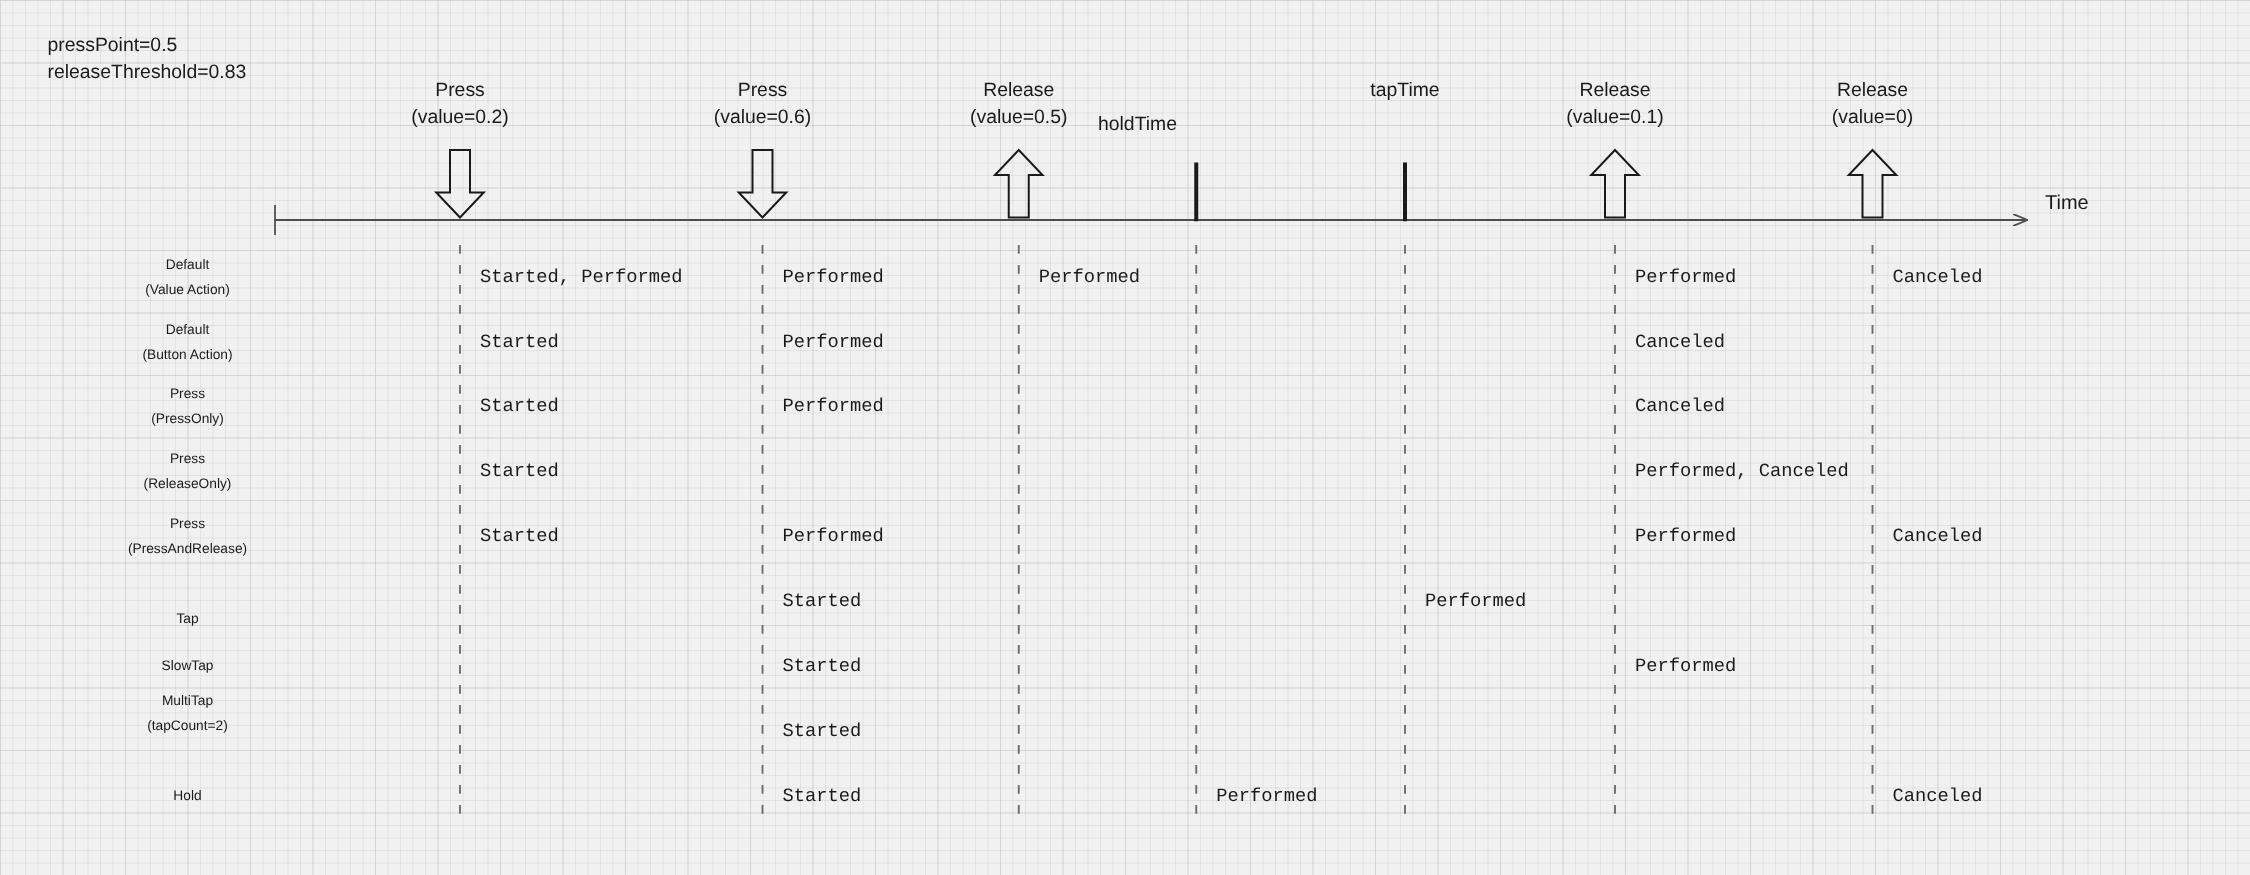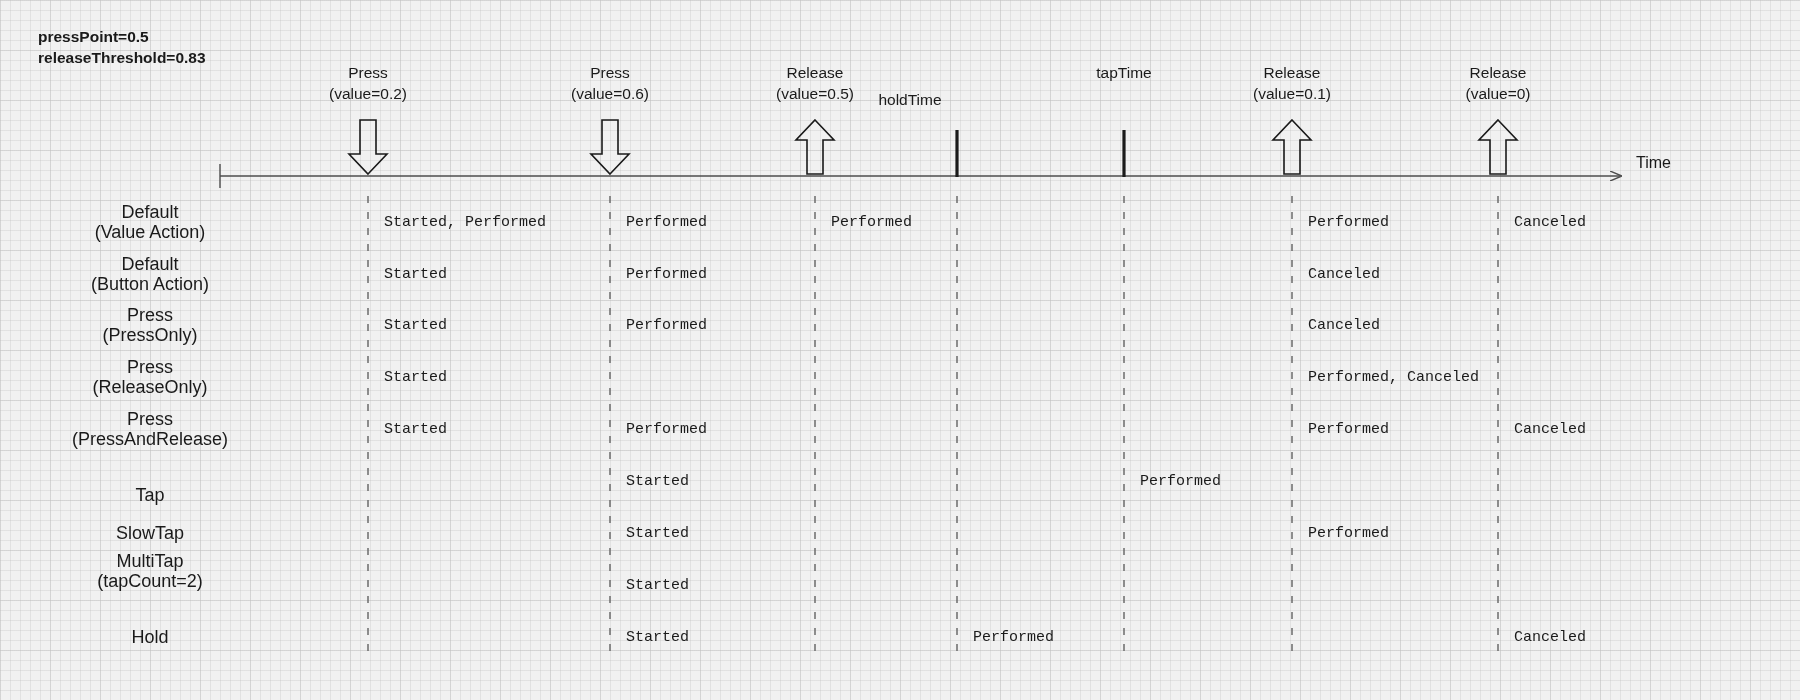--- a/index.html
+++ b/index.html
@@ -20,30 +20,30 @@
       linear-gradient(to right, rgba(205,205,205,.55) 1px, transparent 1px),
       linear-gradient(to bottom, rgba(205,205,205,.55) 1px, transparent 1px);
     background-size:10px 10px,10px 10px,50px 50px,50px 50px;
     background-position:0 0,0 0,0 0,0 0;
   }
   #canvas{position:absolute;left:0;top:0;width:1800px;height:700px;}
   .txt{position:absolute;color:#1a1a1a;white-space:pre;}
 
   
   #params{
-    left:38px;top:26px;font-size:15.5px;line-height:21px;text-align:left;font-weight:bold;
+    left:38px;top:26px;font-size:15.5px;line-height:21px;text-align:left;
   }
   
   .evt-cap{
     font-size:15.5px;line-height:21px;text-align:center;
     transform:translateX(-50%);
   }
   
   .row-label{
-    font-size:18px;line-height:20px;text-align:center;
+    font-size:11px;line-height:20px;text-align:center;
     transform:translate(-50%,-50%);
   }
   
   .cell{
     font-size:15px;line-height:19px;text-align:left;
     transform:translateY(-50%);
     font-family:Liberation Mono, monospace;
   }
   #time-label{
     font-size:16px;left:1636px;top:163px;transform:translateY(-50%);

